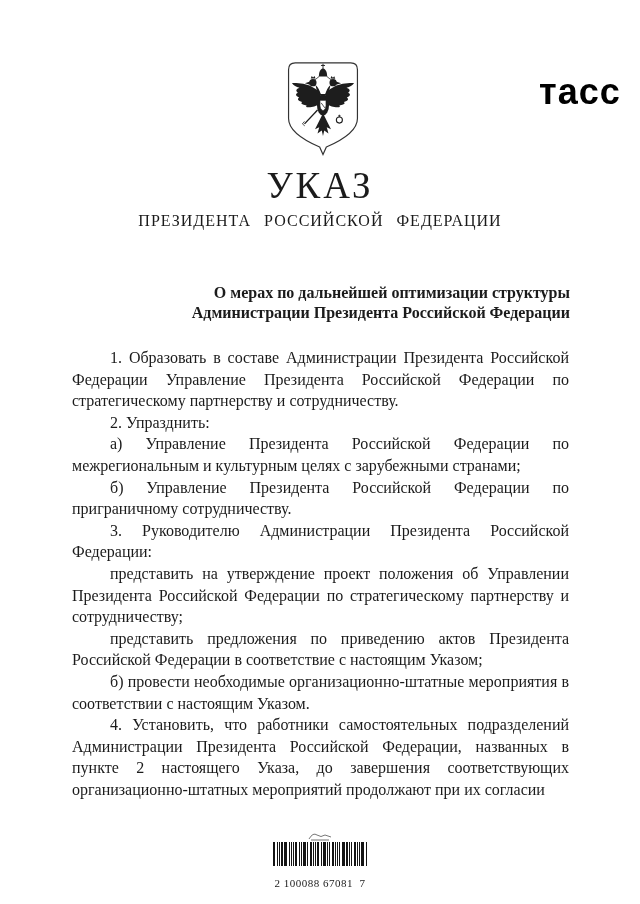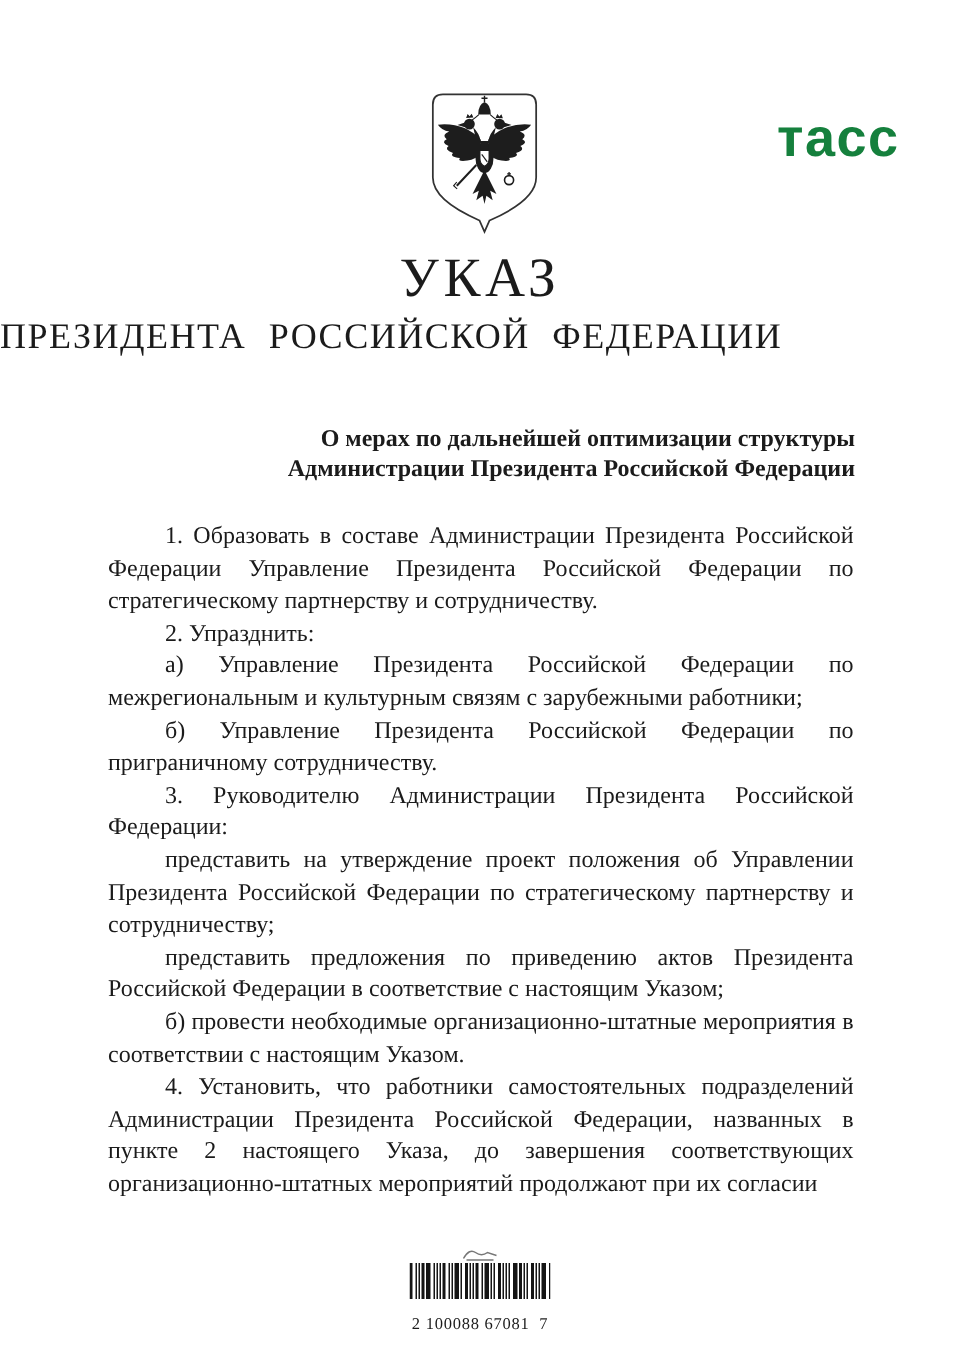--- a/index.html
+++ b/index.html
@@ -1,32 +1,32 @@
 <!DOCTYPE html>
 <html><head>
 <meta charset="utf-8">
 <style>
   html,body{margin:0;padding:0;background:#ffffff;}
   .page{
     position:relative;width:640px;height:904px;background:#ffffff;
     font-family:"Liberation Serif", serif;color:#1b1b1b;overflow:hidden;
   }
   .tass-logo{
-    position:absolute;left:518px;top:74px;
+    position:absolute;left:539px;top:74px;
     font-family:"Liberation Sans", sans-serif;font-weight:700;
-    font-size:36px;line-height:1;color:#15803d;letter-spacing:1px;
+    font-size:36px;line-height:1;color:#000000;letter-spacing:1px;
   }
   .emblem{position:absolute;left:281px;top:58px;width:84px;height:104px;}
   .doc-type{
     position:absolute;top:164px;left:0;width:100%;text-align:center;
     font-size:37px;font-weight:400;letter-spacing:3px;margin:0;
   }
   .doc-issuer{
-    position:absolute;top:212px;left:0;width:100%;text-align:left;
-    font-size:24px;letter-spacing:1px;word-spacing:8px;
+    position:absolute;top:212px;left:0;width:100%;text-align:center;
+    font-size:16px;letter-spacing:1px;word-spacing:8px;
   }
   .doc-title{
     position:absolute;top:283px;left:70px;width:500px;text-align:right;
     font-size:16px;font-weight:700;line-height:20px;margin:0;
   }
   .doc-body{
     position:absolute;top:347px;left:72px;width:497px;
     font-size:16px;line-height:21.6px;text-align:justify;
   }
   .doc-body p{margin:0;text-indent:38px;}
@@ -84,21 +84,21 @@
   <div class="doc-issuer">ПРЕЗИДЕНТА РОССИЙСКОЙ ФЕДЕРАЦИИ</div>
 
   <h2 class="doc-title">
     <div>О мерах по дальнейшей оптимизации структуры</div>
     <div>Администрации Президента Российской Федерации</div>
   </h2>
 
   <div class="doc-body">
     <p>1. Образовать в составе Администрации Президента Российской Федерации Управление Президента Российской Федерации по стратегическому партнерству и сотрудничеству.</p>
     <p>2. Упразднить:</p>
-    <p>а) Управление Президента Российской Федерации по межрегиональным и культурным связям с зарубежными работники;</p>
+    <p>а) Управление Президента Российской Федерации по межрегиональным и культурным целях с зарубежными странами;</p>
     <p>б) Управление Президента Российской Федерации по приграничному сотрудничеству.</p>
     <p>3. Руководителю Администрации Президента Российской Федерации:</p>
     <p>представить на утверждение проект положения об Управлении Президента Российской Федерации по стратегическому партнерству и сотрудничеству;</p>
     <p>представить предложения по приведению актов Президента Российской Федерации в соответствие с настоящим Указом;</p>
     <p>б) провести необходимые организационно-штатные мероприятия в соответствии с настоящим Указом.</p>
     <p>4. Установить, что работники самостоятельных подразделений Администрации Президента Российской Федерации, названных в пункте 2 настоящего Указа, до завершения соответствующих организационно-штатных мероприятий продолжают при их согласии</p>
   </div>
 
   <div class="barcode">
     <svg class="scribble" width="30" height="12" viewBox="0 0 30 12">

